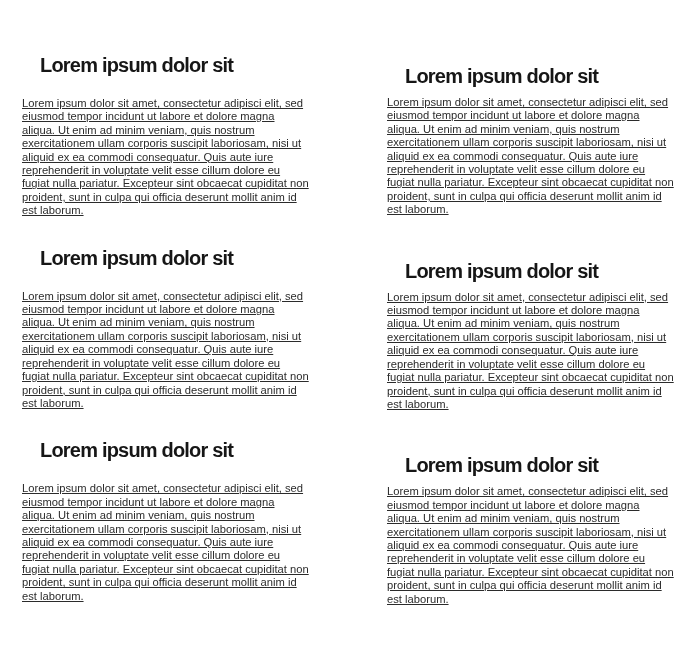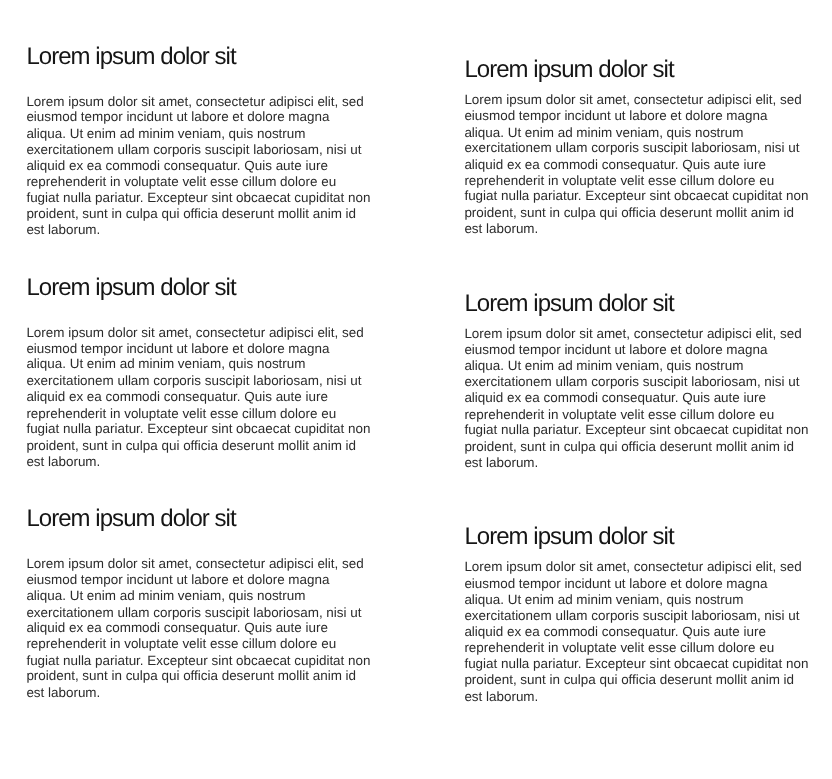--- a/index.html
+++ b/index.html
@@ -29,41 +29,42 @@
   .text-block {
     display: block;
   }
   .column-left .text-block {
     margin-bottom: 29px;
   }
   .column-right .text-block {
     margin-bottom: 43px;
   }
   h2.section-heading {
-    margin: 0;
-    font-weight: 400;
+    margin: 18px;
+    font-weight: 700;
     font-size: 20px;
     line-height: 23px;
     letter-spacing: -0.8px;
     color: #161616;
     font-family: "Liberation Sans", sans-serif;
   }
   .column-left h2.section-heading {
     margin-bottom: 20px;
   }
   .column-right h2.section-heading {
     margin-bottom: 8px;
   }
   p.section-paragraph {
     margin: 0;
     font-size: 11.2px;
     line-height: 13.4px;
     color: #2b2b2b;
     white-space: pre-line;
     font-family: "Liberation Sans", sans-serif;
+    text-decoration: underline;
   }
 </style>
 </head>
 <body>
 
 <div class="page">
 
   <div class="column column-left">
     <section class="text-block">
       <h2 class="section-heading">Lorem ipsum dolor sit</h2>

